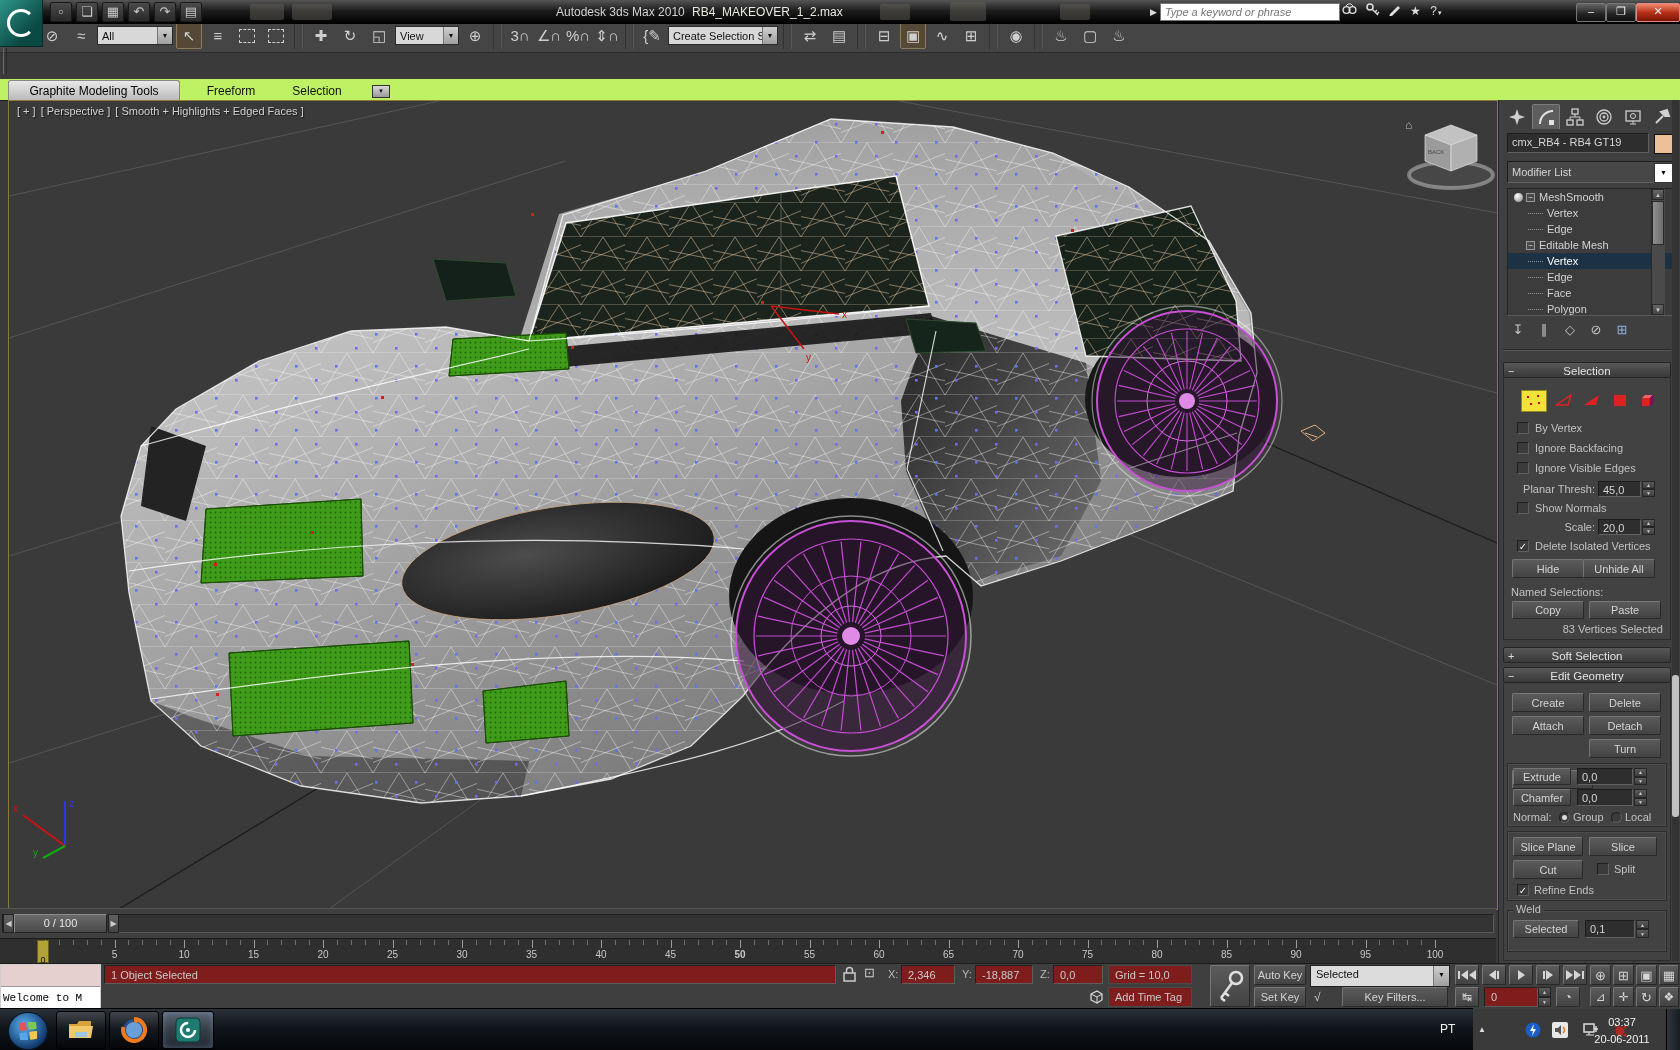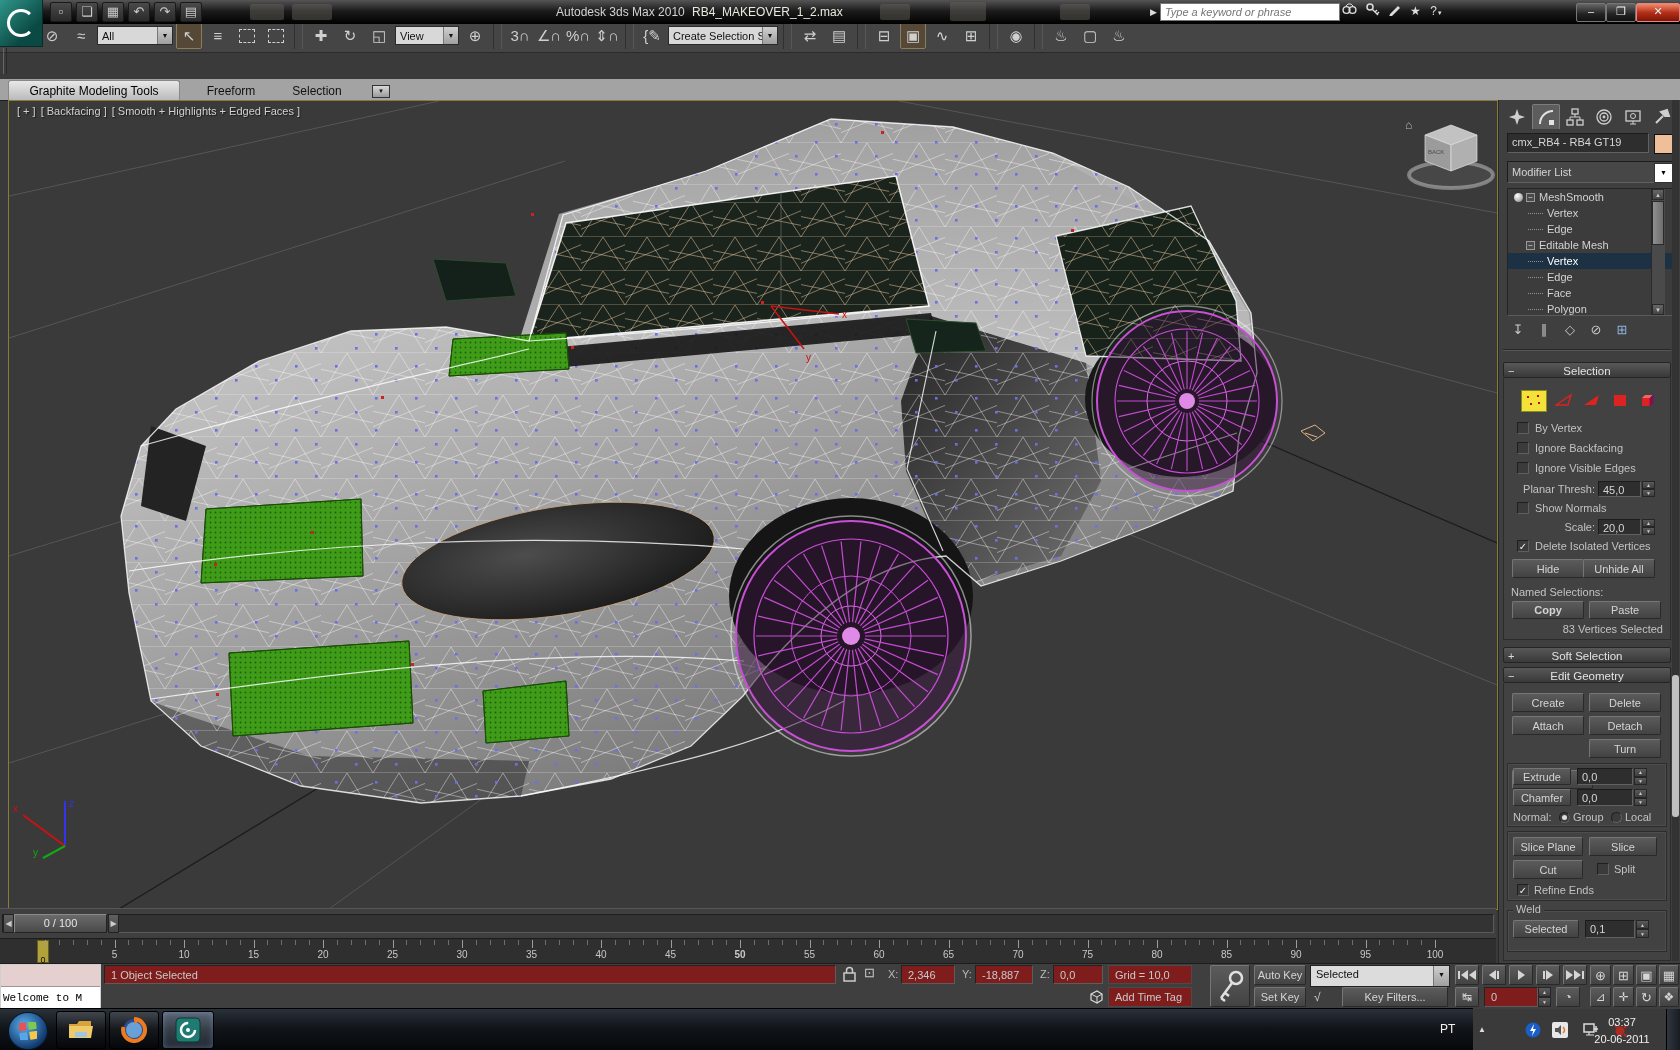--- a/index.html
+++ b/index.html
@@ -34,21 +34,21 @@
   #main-toolbar:before{content:"";position:absolute;left:3px;top:48px;width:2px;height:26px;border-left:1px solid #666;border-right:1px solid #2a2a2a;}
   .ticon{width:26px;height:26px;display:inline-flex;align-items:center;justify-content:center;color:#cfcfcf;font-size:15px;flex:0 0 auto;}
   .ticon.tactive{background:#564836;border:1px solid #8d7c58;box-sizing:border-box;border-radius:2px;}
   .marq{width:14px;height:12px;border:1px dashed #d0d0d0;display:inline-block;}
   .tsep{width:7px;height:26px;flex:0 0 auto;border-left:1px solid #303030;border-right:1px solid #585858;margin:0 2px;}
   .tcombo{height:19px;background:#d8d8d8;border:1px solid #2a2a2a;display:inline-flex;align-items:center;flex:0 0 auto;box-sizing:border-box;}
   .tct{flex:1;color:#111;font-size:11px;padding:0 4px;white-space:nowrap;overflow:hidden;}
   .tca{width:14px;height:100%;background:linear-gradient(#cfcfcf,#9f9f9f);border-left:1px solid #777;color:#111;font-size:7px;
        display:flex;align-items:center;justify-content:center;}
   
-  #ribbon{left:0;top:79px;width:1680px;height:21px;background:#a3a3a3;border-bottom:1px solid #1e1e1e;}
+  #ribbon{left:0;top:79px;width:1680px;height:21px;background:#bef264;border-bottom:1px solid #1e1e1e;}
   .rtab-active{left:8px;top:1px;width:170px;height:20px;background:linear-gradient(#e8e8e8,#b8b8b8);border:1px solid #888;
                border-bottom:none;border-radius:3px 3px 0 0;color:#000;font-size:12px;text-align:center;line-height:20px;}
   .rtab{top:3px;color:#111;font-size:12px;text-align:center;line-height:18px;}
   #rtab-menu{left:372px;top:6px;width:16px;height:11px;background:linear-gradient(#d8d8d8,#9a9a9a);border:1px solid #333;
              color:#111;font-size:6px;text-align:center;line-height:11px;}
   
   #viewport{left:8px;top:100px;width:1488px;height:808px;background:#3a3a3a;border:1px solid #8d7a35;box-sizing:content-box;}
   #vplabel{left:8px;top:4px;color:#d2d2d2;font-size:11px;text-shadow:1px 1px 1px #1a1a1a;display:flex;gap:5px;}
   
   #cpanel{left:1498px;top:100px;width:182px;height:863px;background:#3f3f3f;border-left:1px solid #272727;box-sizing:border-box;}
@@ -467,21 +467,21 @@
         <line x1="56" y1="745" x2="56" y2="700" stroke="#3333ee"></line>
         <line x1="56" y1="745" x2="14" y2="714" stroke="#cc1111"></line>
         <line x1="56" y1="745" x2="34" y2="757" stroke="#11aa11"></line>
         <text x="60" y="706" font-size="10" fill="#3333ee" stroke="none">z</text>
         <text x="4" y="711" font-size="10" fill="#cc1111" stroke="none">x</text>
         <text x="24" y="755" font-size="10" fill="#11aa11" stroke="none">y</text>
       </g>
     </svg>
     <div id="vplabel" class="abs">
       <span>[ + ]</span>
-      <span>[ Backfacing ]</span>
+      <span>[ Perspective ]</span>
       <span>[ Smooth + Highlights + Edged Faces ]</span>
     </div>
   </div>
 
   <div id="cpanel" class="abs">
 
     <div class="abs" style="left:4px;top:4px;display:flex;gap:1px;">
       <span class="cptab">
           <svg width="18" height="18">
             <path d="M9 1 L11 7 L17 9 L11 11 L9 17 L7 11 L1 9 L7 7 Z" fill="#cfcfcf"></path>
@@ -634,21 +634,21 @@
     <span class="abs pfield" style="left:99px;top:419px;width:43px;height:16px;">20,0</span>
     <span class="abs spin" style="left:143px;top:419px;height:16px;">
         <span>▲</span>
         <span>▼</span>
       </span>
     <span class="abs chk" style="left:18px;top:440px;">✓</span>
     <span class="abs plabel" style="left:36px;top:440px;">Delete Isolated Vertices</span>
     <span class="abs pbtn" style="left:13px;top:459px;width:72px;height:19px;">Hide</span>
     <span class="abs pbtn" style="left:84px;top:459px;width:72px;height:19px;">Unhide All</span>
     <span class="abs plabel" style="left:12px;top:486px;">Named Selections:</span>
-    <span class="abs pbtn" style="left:13px;top:501px;width:72px;height:18px;font-weight:bold;">Copy</span>
+    <span class="abs pbtn" style="left:13px;top:501px;width:72px;height:18px;">Copy</span>
     <span class="abs pbtn" style="left:90px;top:501px;width:72px;height:18px;">Paste</span>
     <span class="abs plabel" style="left:0;top:523px;width:164px;text-align:right;">83 Vertices Selected</span>
 
     <div class="abs rollhead" style="top:547px;">
       <span class="pm">+</span><span>Soft Selection</span>
     </div>
 
     <div class="abs rollhead" style="top:567px;">
       <span class="pm">−</span><span>Edit Geometry</span>
     </div>

